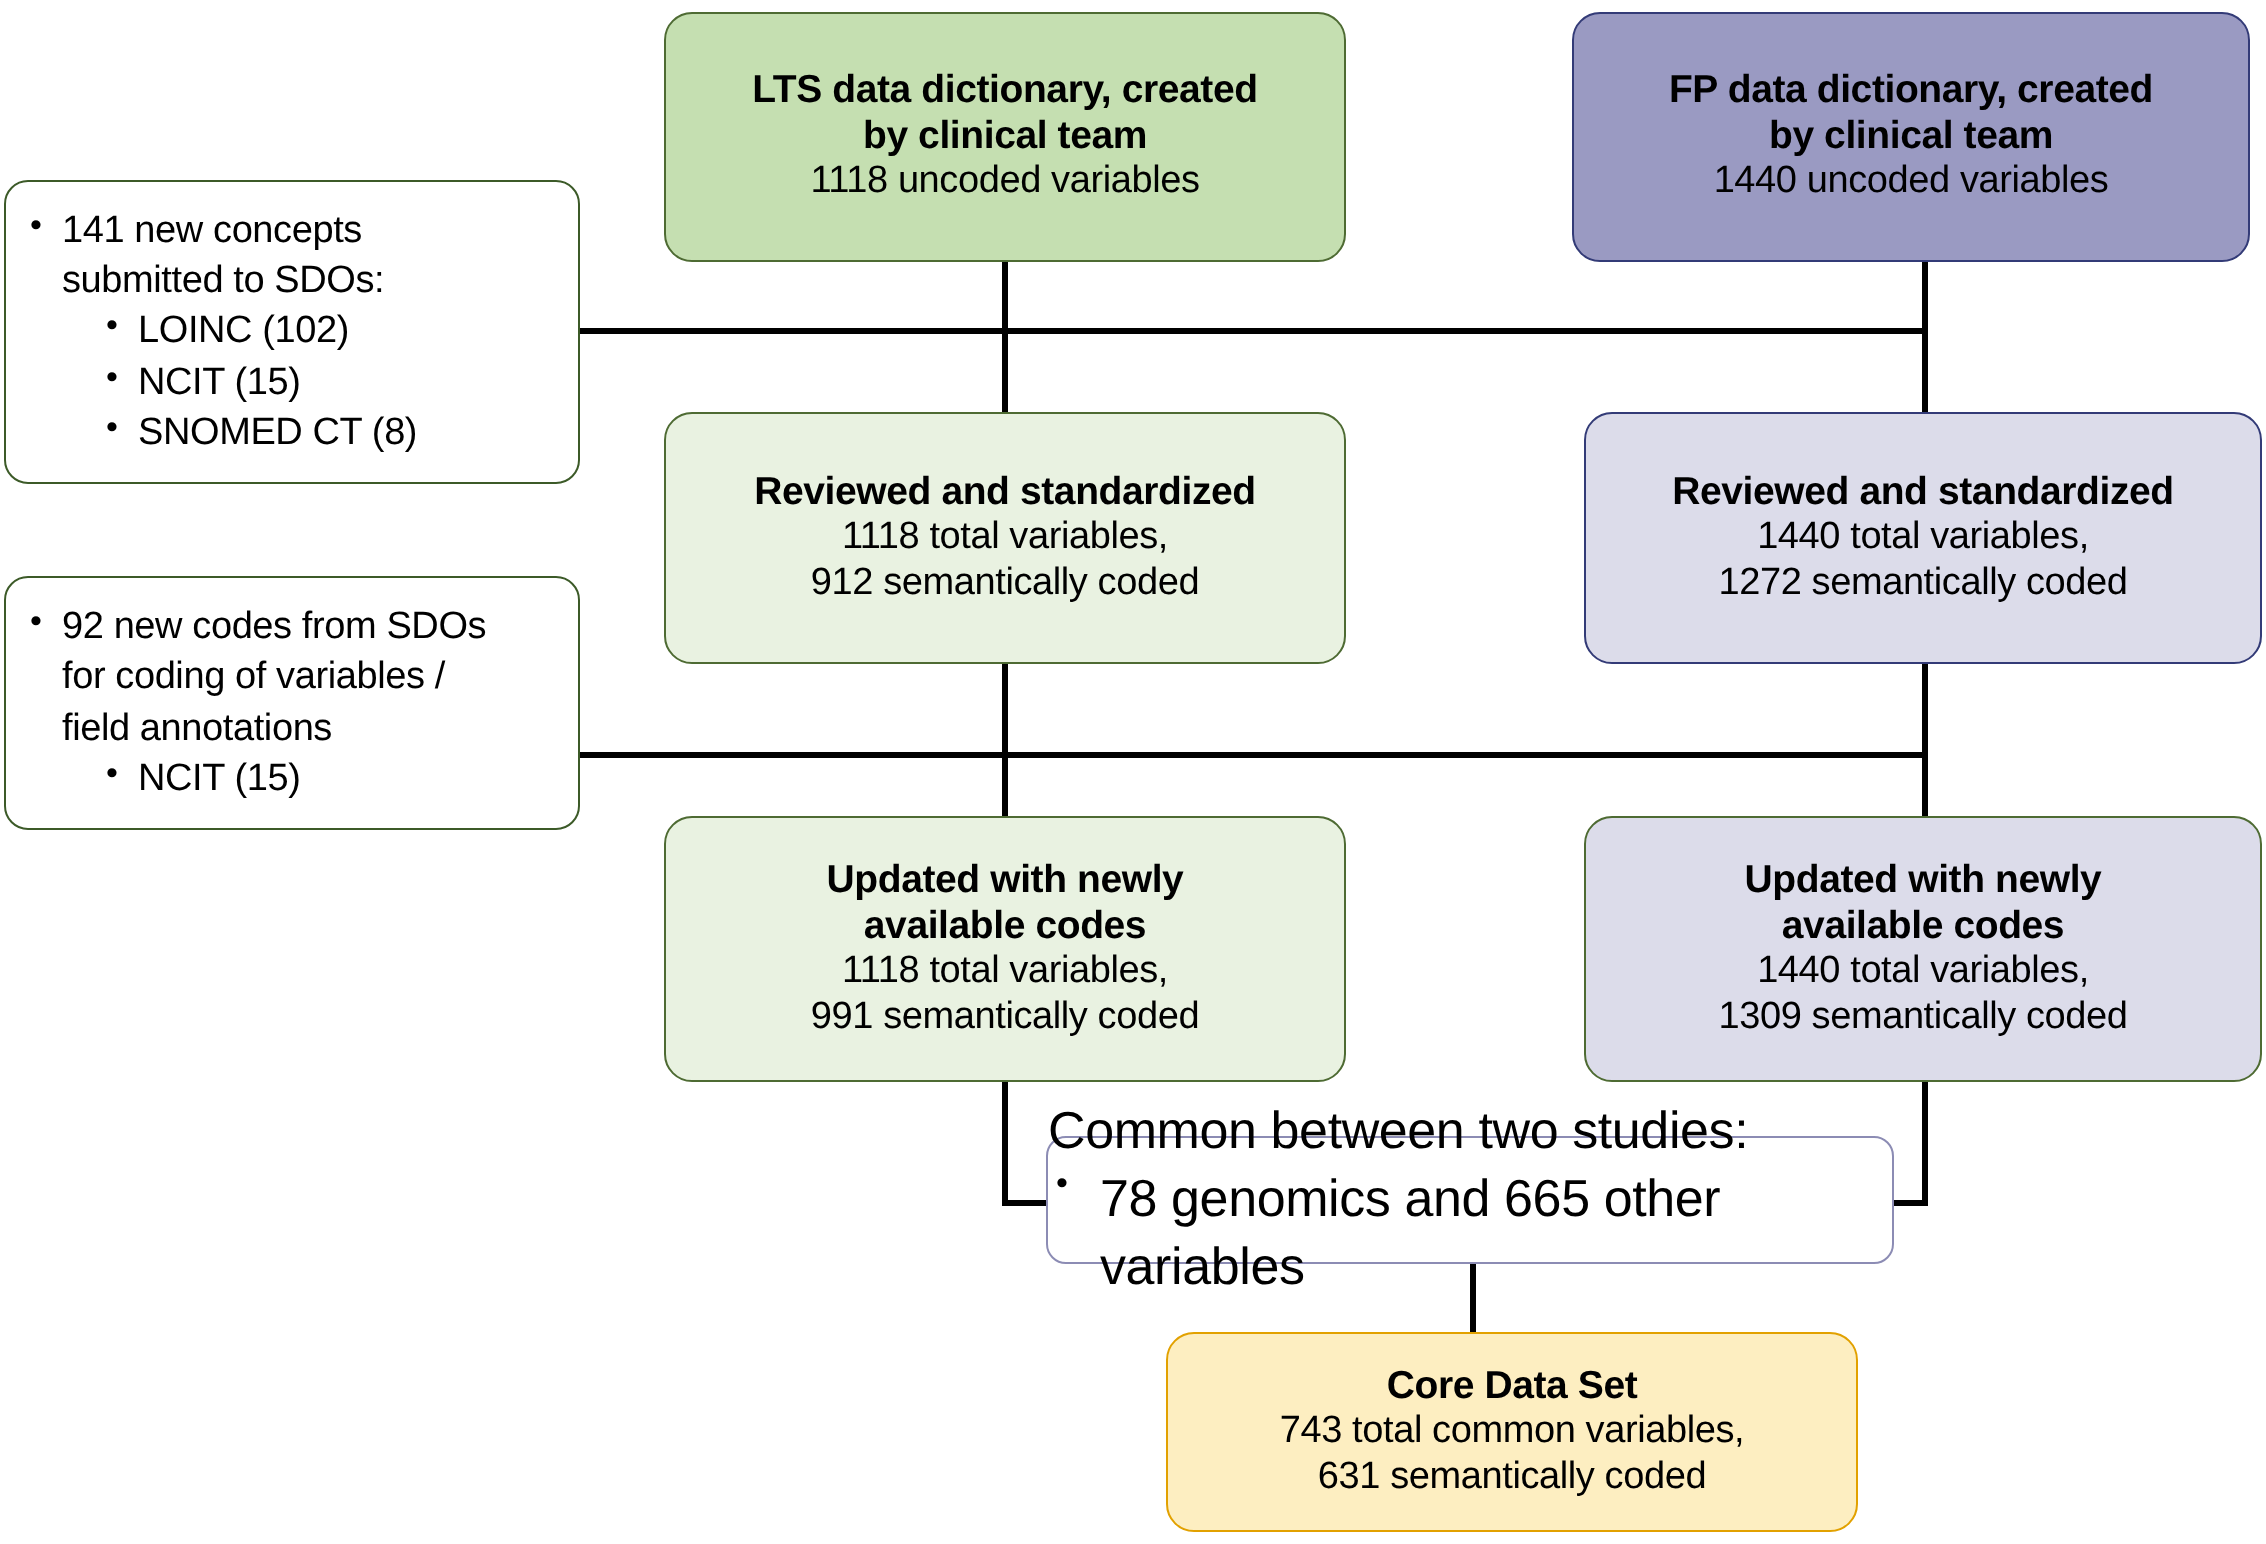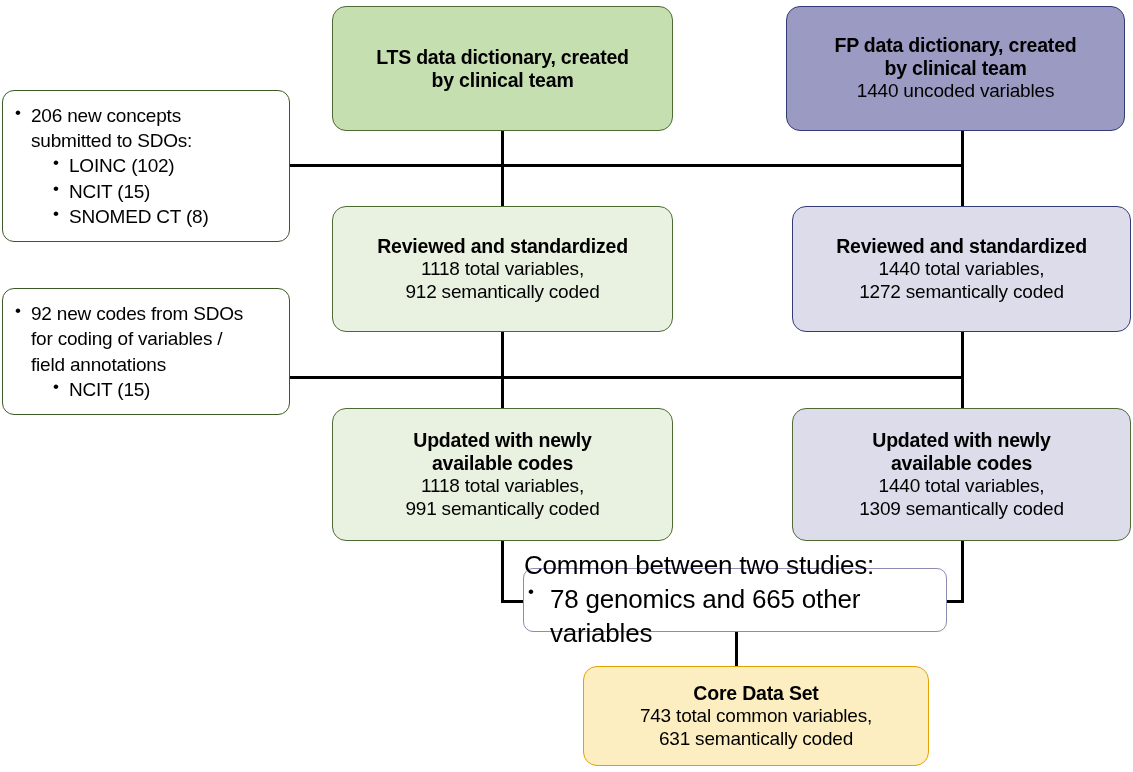--- a/index.html
+++ b/index.html
@@ -176,40 +176,41 @@
   <div class="hline" style="left:501px; top:600px; width:26px;"></div>
 
   <div class="vline" style="left:961px; top:540px; height:62px;"></div>
 
   <div class="hline" style="left:937px; top:600px; width:27px;"></div>
 
   <div class="vline" style="left:735px; top:632px; height:36px;"></div>
 
   <div class="note white-note" style="left:2px; top:90px; width:288px; height:152px;">
     <ul>
-      <li>206 new concepts</li>
+      <li>141 new concepts</li>
       <li class="cont">submitted to SDOs:</li>
       <li class="sub">LOINC (102)</li>
       <li class="sub">NCIT (15)</li>
       <li class="sub">SNOMED CT (8)</li>
     </ul>
   </div>
 
   <div class="note white-note" style="left:2px; top:288px; width:288px; height:127px;">
     <ul>
       <li>92 new codes from SDOs</li>
       <li class="cont">for coding of variables /</li>
       <li class="cont">field annotations</li>
       <li class="sub">NCIT (15)</li>
     </ul>
   </div>
 
   <div class="box green-dark" style="left:332px; top:6px; width:341px; height:125px;justify-content:center;">
     <div class="ttl">LTS data dictionary, created</div>
     <div class="ttl">by clinical team</div>
+    <div class="sub">1118 uncoded variables</div>
   </div>
 
   <div class="box green-light" style="left:332px; top:206px; width:341px; height:126px;">
     <div class="ttl">Reviewed and standardized</div>
     <div class="sub">1118 total variables,</div>
     <div class="sub">912 semantically coded</div>
   </div>
 
   <div class="box green-light" style="left:332px; top:408px; width:341px; height:133px;">
     <div class="ttl">Updated with newly</div>

